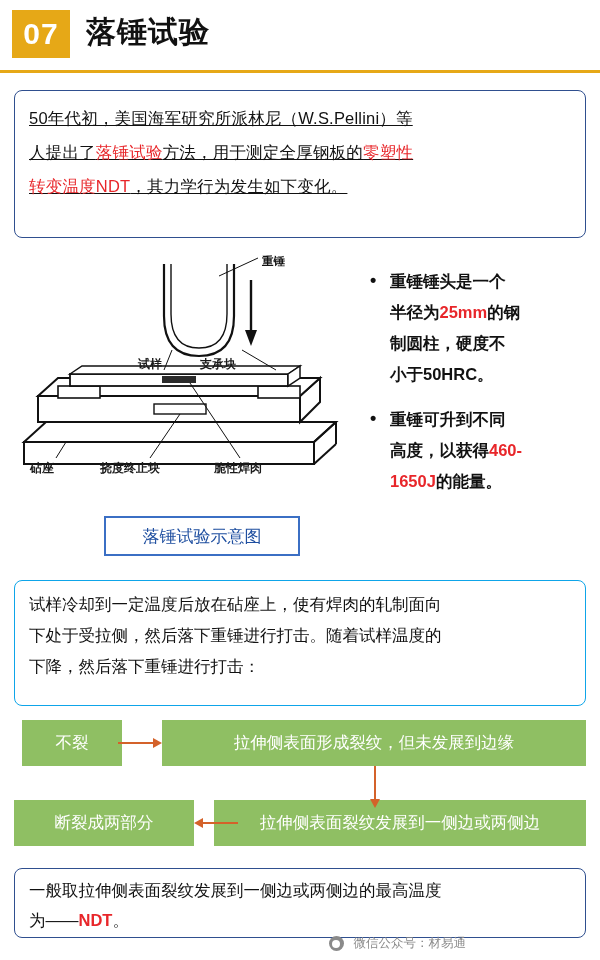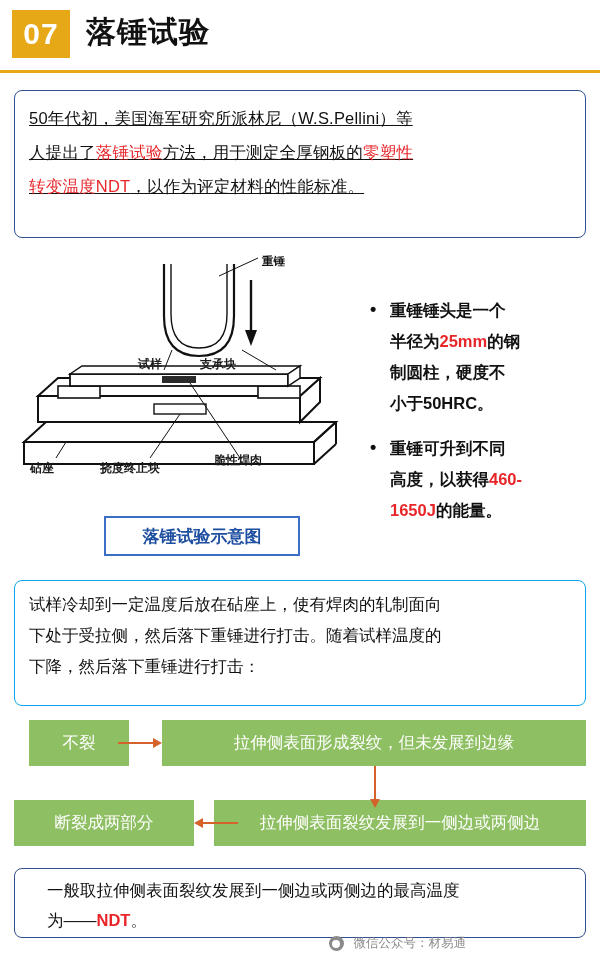--- a/index.html
+++ b/index.html
@@ -115,30 +115,29 @@
     top: 270px;
     width: 196px;
     height: 40px;
     border: 2px solid #3b6fc4;
     box-sizing: border-box;
     display: flex;
     align-items: center;
     justify-content: center;
     color: #1f4fa0;
     font-size: 17px;
-    font-weight: bold;
+    font-weight: normal;
   }
 
   
   .bullets {
     position: absolute;
     left: 368px;
     top: 266px;
     width: 222px;
-    margin-top: 29px;
   }
   .bullet {
     position: relative;
     padding-left: 22px;
     font-size: 16.5px;
     line-height: 31px;
     font-weight: bold;
     color: #111;
     margin-bottom: 14px;
   }
@@ -181,21 +180,21 @@
     background: #8fbf63;
     color: #ffffff;
     font-size: 16.5px;
     display: flex;
     align-items: center;
     justify-content: center;
     text-align: center;
     box-sizing: border-box;
     padding: 0 6px;
   }
-  .fb1 { left: 15px;   top: 4px;  width: 100px; height: 46px; }
+  .fb1 { left: 8px;   top: 4px;  width: 100px; height: 46px; }
   .fb2 { left: 148px; top: 4px;  width: 424px; height: 46px; }
   .fb3 { left: 0px;   top: 84px; width: 180px; height: 46px; }
   .fb4 { left: 200px; top: 84px; width: 372px; height: 46px; }
 
   .arrow {
     position: absolute;
     height: 2px;
     background: #d4622a;
   }
   .arrow::after {
@@ -241,21 +240,21 @@
   
   .concl-box {
     position: absolute;
     left: 14px;
     top: 868px;
     width: 572px;
     height: 70px;
     border: 1px solid #2f4f8f;
     border-radius: 8px;
     box-sizing: border-box;
-    padding: 6px 14px 0 32px;
+    padding: 6px 14px 0 14px;
   }
   .concl-text {
     font-size: 16.5px;
     line-height: 30px;
     color: #111111;
   }
 
   
   .watermark {
     position: absolute;
@@ -293,21 +292,21 @@
   <div class="header">
     <div class="num-badge">07</div>
     <div class="header-title">落锤试验</div>
     <div class="header-rule"></div>
   </div>
 
   <div class="intro-box">
     <div class="intro-text">
       <span>50年代初，美国海军研究所派林尼（W.S.Pellini）等</span><br>
       <span>人提出了</span><span class="red">落锤试验</span><span>方法，用于测定全厚钢板的</span><span class="red">零塑性</span><br>
-      <span class="red">转变温度NDT</span><span>，以作为评定材料的性能标准。</span>
+      <span class="red">转变温度NDT</span><span>，其力学行为发生如下变化。</span>
     </div>
   </div>
 
   <div class="figure-area">
 
     <div class="hammer-label">重锤</div>
 
     <svg class="figsvg" width="340" height="270" viewBox="0 0 340 270">
 
       <path d="M150 18 L150 70 Q150 110 185 110 Q220 110 220 70 L220 18" fill="none" stroke="#111" stroke-width="2.2"></path>
@@ -344,21 +343,21 @@
       <line x1="176" y1="137" x2="226" y2="212" stroke="#111" stroke-width="1"></line>
 
       <line x1="150" y1="124" x2="158" y2="104" stroke="#111" stroke-width="1"></line>
       <line x1="262" y1="124" x2="228" y2="104" stroke="#111" stroke-width="1"></line>
     </svg>
 
     <div style="position:absolute; left:124px; top:110px; font-size:12px; font-weight:bold;">试样</div>
     <div style="position:absolute; left:186px; top:110px; font-size:12px; font-weight:bold;">支承块</div>
     <div style="position:absolute; left:16px; top:214px; font-size:12px; font-weight:bold;">砧座</div>
     <div style="position:absolute; left:86px; top:214px; font-size:12px; font-weight:bold;">挠度终止块</div>
-    <div style="position:absolute; left:200px; top:206px; font-size:12px; font-weight:bold;">脆性焊肉</div>
+    <div style="position:absolute; left:200px; top:214px; font-size:12px; font-weight:bold;">脆性焊肉</div>
 
     <div class="caption-box">
       <span>落锤试验示意图</span>
     </div>
   </div>
 
   <div class="bullets">
     <div class="bullet">
       <span>重锤锤头是一个</span><br>
       <span>半径为</span><span class="red">25mm</span><span>的钢</span><br>

